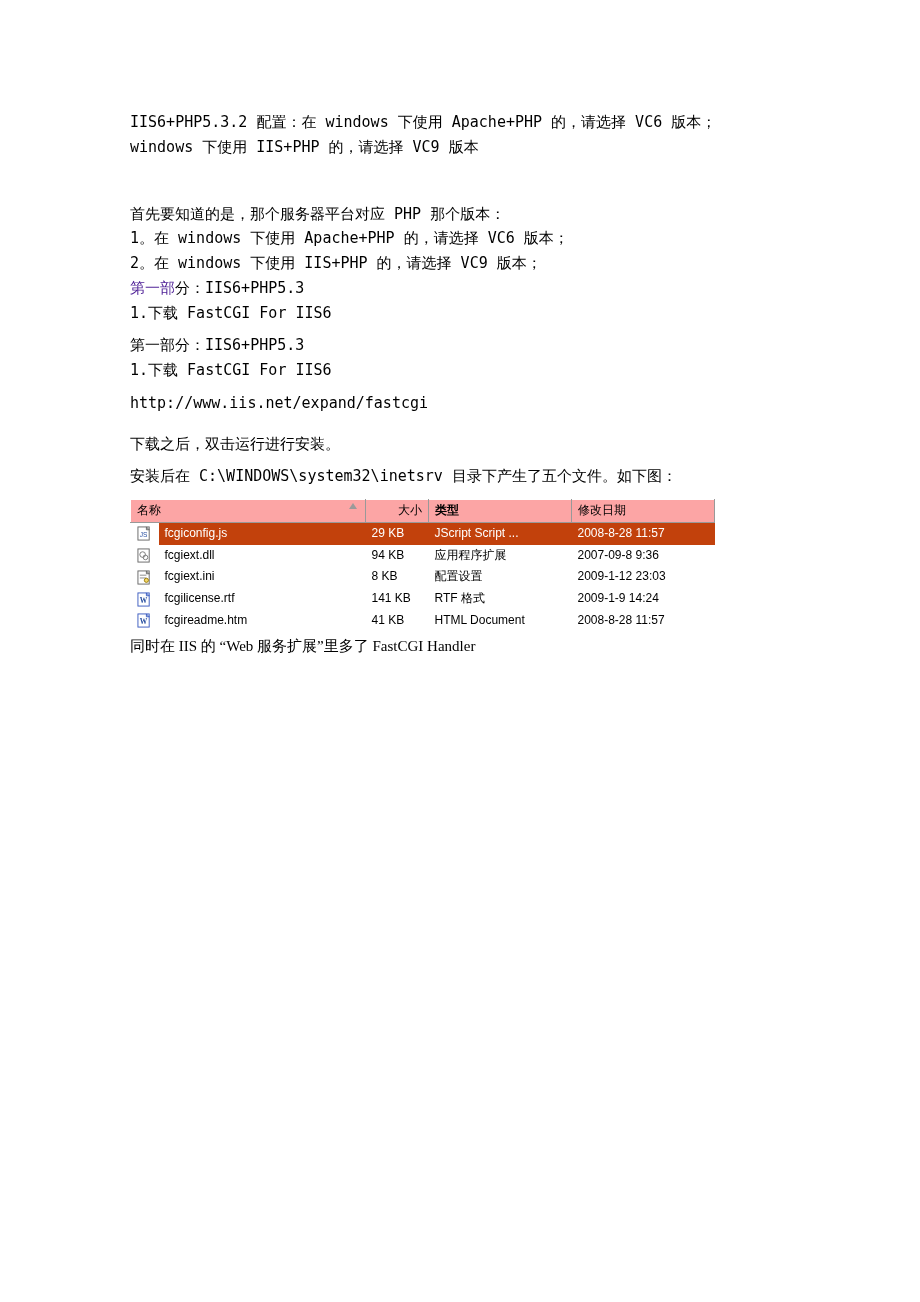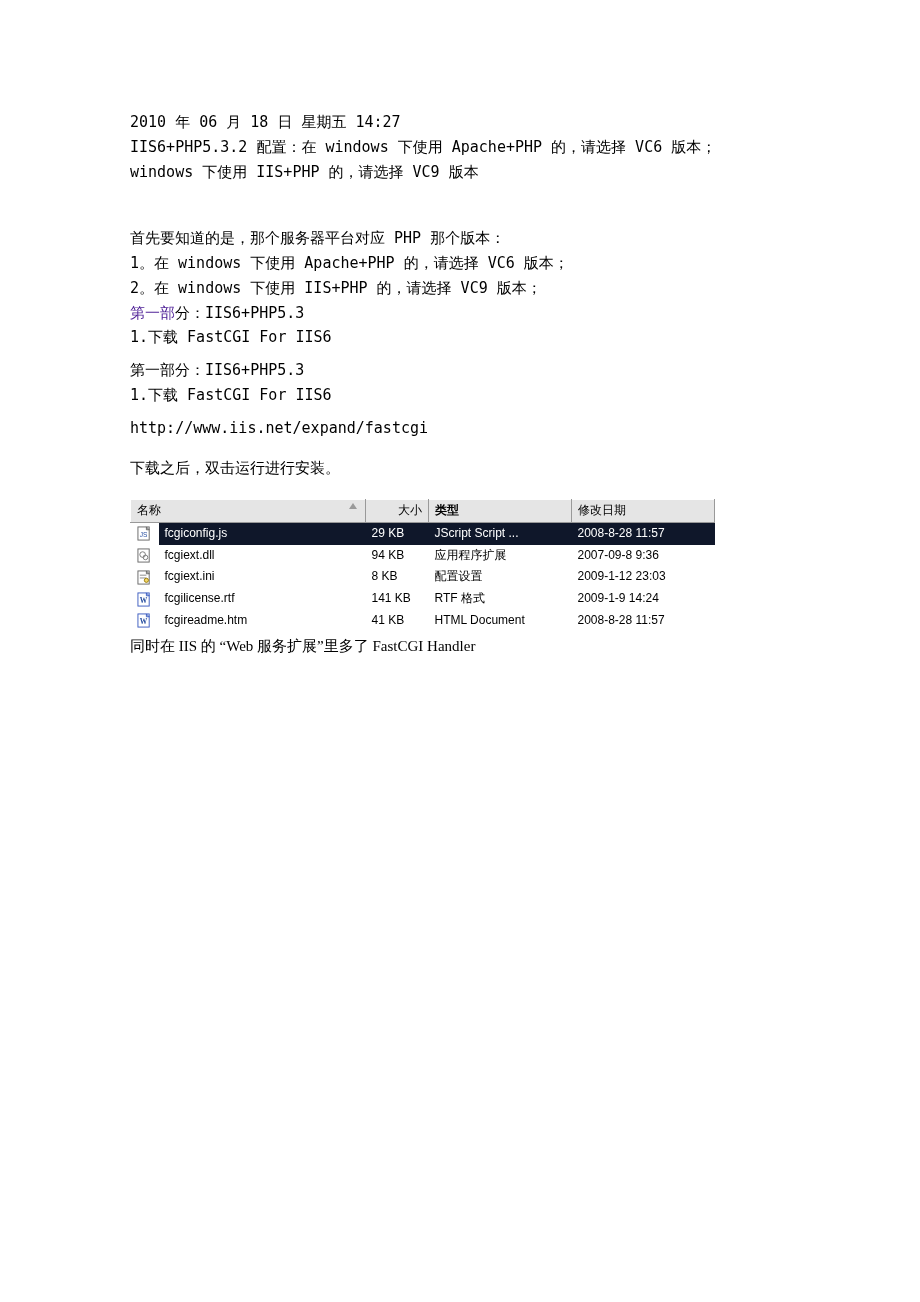--- a/index.html
+++ b/index.html
@@ -19,21 +19,21 @@
   .gap-lg { height: 42px; }
   .red { color: #4c1d95; }
   .file-table {
     margin-top: 10px;
     border-collapse: collapse;
     font-family: "Tahoma", "SimSun", "宋体", sans-serif;
     font-size: 12px;
     width: 585px;
   }
   .file-table th {
-    background: #e5e5e5;
+    background: #fca5a5;
     text-align: left;
     font-weight: normal;
     padding: 1px 6px 1px 6px;
     border-right: 1px solid #999;
     border-top: 1px solid #fff;
     border-left: 1px solid #fff;
     border-bottom: 1px solid #999;
     height: 16px;
     white-space: nowrap;
   }
@@ -42,40 +42,39 @@
   .file-table th.type-col { width: 130px; font-weight: bold; }
   .file-table th.date-col { width: 130px; }
   .file-table td {
     padding: 1px 6px;
     height: 16px;
     white-space: nowrap;
     vertical-align: middle;
   }
   .file-table td.size-cell { text-align: left; padding-right: 8px; }
   .icon-cell { width: 16px; padding: 0 2px 0 4px; }
-  .file-row.selected td { background: #0f172a; color: #fff; }
+  .file-row.selected td { background: #c2410c; color: #fff; }
   .file-row.selected td.icon-cell { background: #fff; }
   .sort-arrow {
     position: absolute;
     right: 8px;
     top: 3px;
     width: 0; height: 0;
     border-left: 4px solid transparent;
     border-right: 4px solid transparent;
     border-bottom: 6px solid #9a9a9a;
   }
   .txt-after-table { margin-top: 2px; font-family: Liberation Serif, serif; }
   svg.fi { width: 15px; height: 15px; display: block; }
 </style>
 </head>
 <body>
 
 <div class="page">
 
-  <p class="p">2010 年 06 月 18 日 星期五 14:27</p>
   <p class="p">IIS6+PHP5.3.2 配置：在 windows 下使用 Apache+PHP 的，请选择 VC6 版本；</p>
   <p class="p">windows 下使用 IIS+PHP 的，请选择 VC9 版本</p>
 
   <div class="gap-lg"></div>
 
   <p class="p">首先要知道的是，那个服务器平台对应 PHP 那个版本：</p>
   <p class="p">1。在 windows 下使用 Apache+PHP 的，请选择 VC6 版本；</p>
   <p class="p">2。在 windows 下使用 IIS+PHP 的，请选择 VC9 版本；</p>
   <p class="p">
     <span class="red">第一部</span><span>分：IIS6+PHP5.3</span>
@@ -93,20 +92,21 @@
 
   <div class="gap-sm"></div>
 
 
   <div class="gap-sm"></div>
 
   <p class="p">下载之后，双击运行进行安装。</p>
 
   <div class="gap-sm"></div>
 
+  <p class="p">安装后在 C:\WINDOWS\system32\inetsrv 目录下产生了五个文件。如下图：</p>
 
   <table class="file-table">
     <thead>
       <tr>
         <th class="name-col" colspan="2">
           <span>名称</span>
           <span class="sort-arrow"></span>
         </th>
         <th class="size-col">大小</th>
         <th class="type-col">类型</th>

